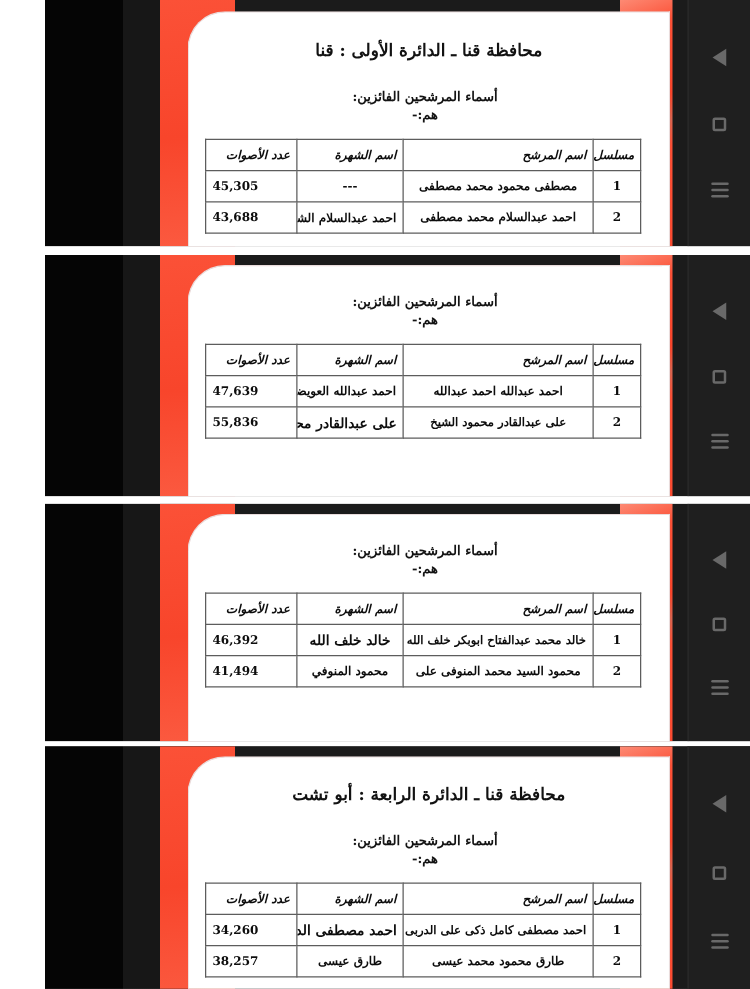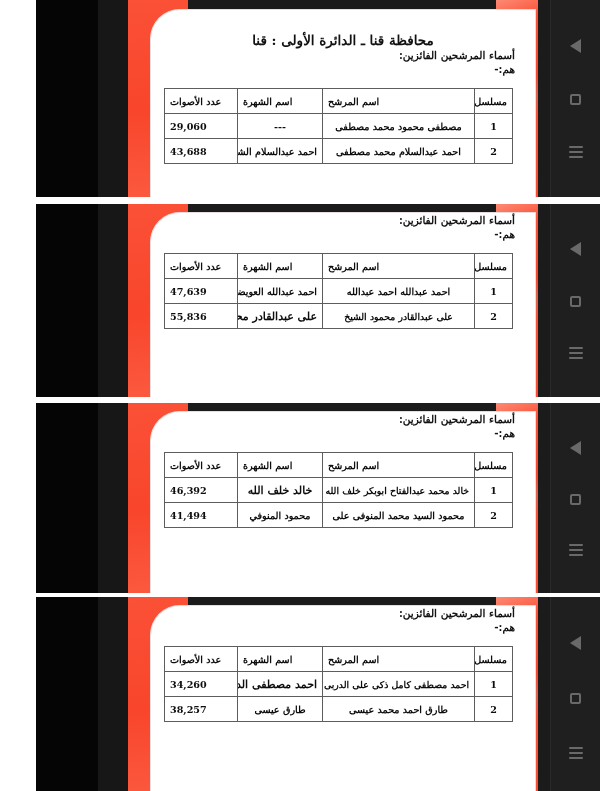--- a/index.html
+++ b/index.html
@@ -159,22 +159,24 @@
   .panel.p1 .doc-title { margin-top: 22px; }
   .panel.p2 .doc-title { margin-top: 20px; }
   .panel.p3 .doc-title { margin-top: 20px; }
   .panel.p4 .doc-title { margin-top: 21px; }
 
   .doc-sub {
     font-family: "DejaVu Serif", "Liberation Serif", serif;
     font-weight: bold;
     font-size: 10.5px;
     color: #141414;
+    margin-top: 22px;
     padding-right: 6px;
     line-height: 1.35;
+    text-align: center;
   }
   .doc-sub .l2 { display: block; }
 
   
   .tbl-wrap {
     margin-top: 12px;
     padding-right: 2px;
   }
   table.results {
     border-collapse: collapse;
@@ -188,21 +190,21 @@
     border: 1px solid #5d5d5d;
     height: 25px;
     font-size: 9.6px;
     font-weight: bold;
     color: #0d0d0d;
     padding: 0 5px;
     vertical-align: middle;
     white-space: nowrap;
     overflow: hidden;
   }
-  table.results th { text-align: left; }
+  table.results th { text-align: right; font-style: italic; }
 
   col.c-seq   { width: 38px; }
   col.c-name  { width: 152px; }
   col.c-fame  { width: 85px; }
   col.c-votes { width: 73px; }
 
   td.seq   { text-align: center; font-size: 10px; }
   td.name  { text-align: center; }
   td.fame  { text-align: center; }
   td.votes { text-align: left; font-size: 10.5px; padding-left: 7px; direction: ltr; }
@@ -247,21 +249,21 @@
                 <th class="name-h">اسم المرشح</th>
                 <th class="fame-h">اسم الشهرة</th>
                 <th class="votes-h">عدد الأصوات</th>
               </tr>
             </thead>
             <tbody>
               <tr>
                 <td class="seq">1</td>
                 <td class="name">مصطفى محمود محمد مصطفى</td>
                 <td class="fame">---</td>
-                <td class="votes">29,060</td>
+                <td class="votes">45,305</td>
               </tr>
               <tr>
                 <td class="seq">2</td>
                 <td class="name">احمد عبدالسلام محمد مصطفى</td>
                 <td class="fame">احمد عبدالسلام الشيخ</td>
                 <td class="votes">43,688</td>
               </tr>
             </tbody>
           </table>
         </div>
@@ -405,20 +407,21 @@
 
   <div class="panel p4">
     <div class="bezel">
       <div class="bezel-inner"></div>
     </div>
     <div class="red-left"></div>
     <div class="red-right"></div>
 
     <div class="card">
       <div class="doc">
+        <div class="doc-title">محافظة قنا ـ الدائرة الرابعة : أبو تشت</div>
         <div class="doc-sub">
           <span>أسماء المرشحين الفائزين:</span>
           <span class="l2">هم:-</span>
         </div>
         <div class="tbl-wrap">
           <table class="results">
             <colgroup>
                 <col class="c-seq">
                 <col class="c-name">
                 <col class="c-fame">
@@ -434,21 +437,21 @@
             </thead>
             <tbody>
               <tr>
                 <td class="seq">1</td>
                 <td class="name tight">احمد مصطفى كامل ذكى على الدربى</td>
                 <td class="fame tight">احمد مصطفى الدربى</td>
                 <td class="votes">34,260</td>
               </tr>
               <tr>
                 <td class="seq">2</td>
-                <td class="name">طارق احمد محمد عيسى</td>
+                <td class="name">طارق محمود محمد عيسى</td>
                 <td class="fame">طارق عيسى</td>
                 <td class="votes">38,257</td>
               </tr>
             </tbody>
           </table>
         </div>
       </div>
     </div>
 
     <div class="navbar">

